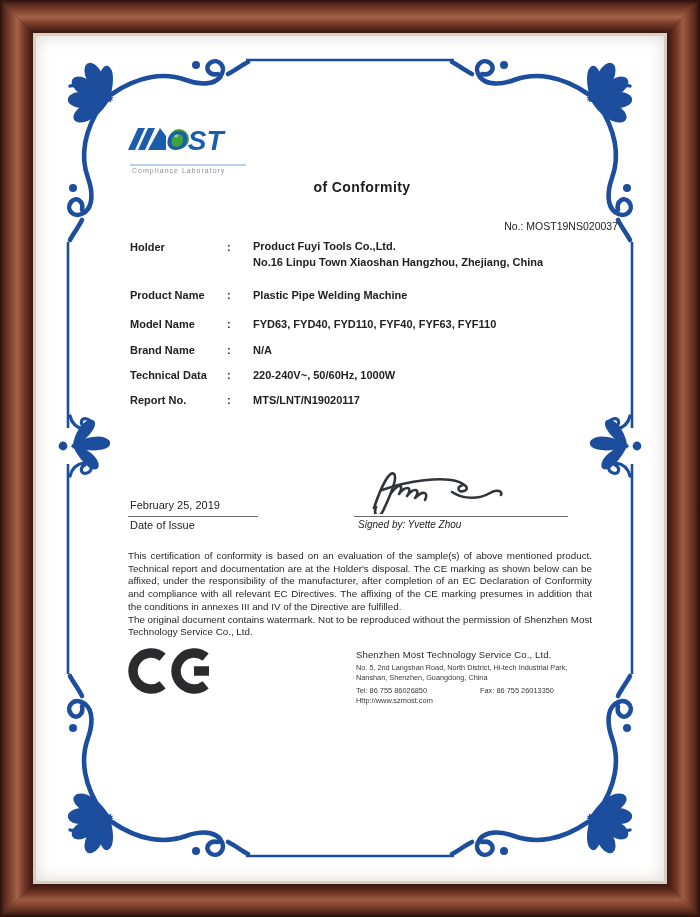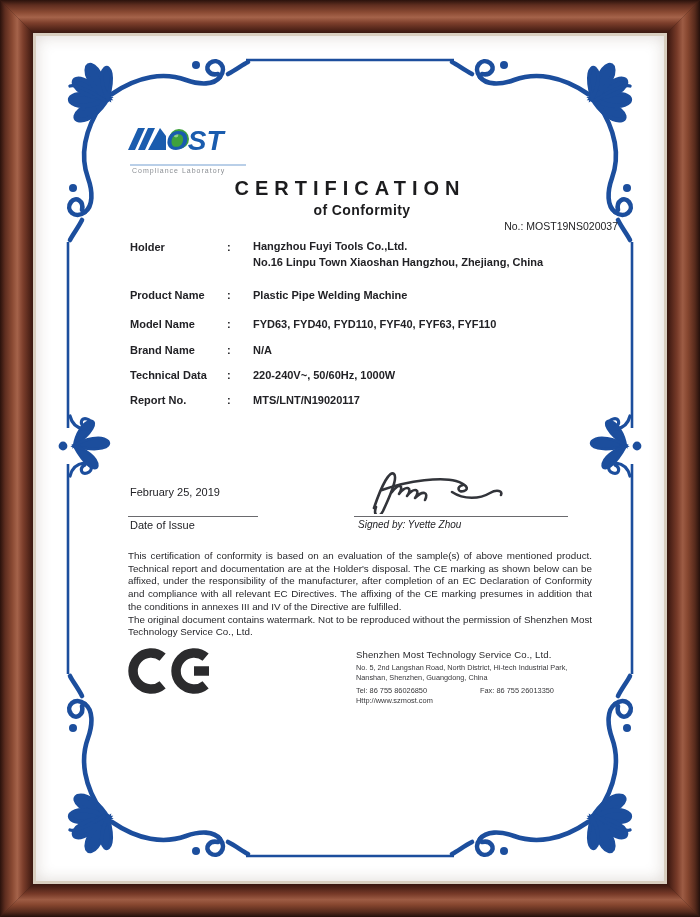--- a/index.html
+++ b/index.html
@@ -41,21 +41,21 @@
   .cert-no{right:46px;top:184px;font-size:10.5px;color:#232325;}
   .frow{left:94px;right:40px;display:flex;font-size:11px;font-weight:bold;color:#222226;line-height:14px;}
   .flabel{flex:0 0 97px;}
   .fcolon{flex:0 0 26px;}
   .fvalue{flex:1;}
   .fvalue div{line-height:19px;margin-top:-3px;}
   .statement{left:94px;top:383px;width:464px;font-size:11px;line-height:14.5px;color:#232327;}
   .standards{left:94px;top:419px;font-size:11px;font-weight:bold;color:#222226;}
   .sig-svg{left:316px;top:426px;}
   .uline{border-top:1.2px solid #6a6a6e;height:0;}
-  .date-text{left:94px;top:450px;font-size:11px;color:#232327;}
+  .date-text{left:94px;top:463px;font-size:11px;color:#232327;}
   .date-line{left:92px;top:480px;width:130px;}
   .date-label{left:94px;top:483px;font-size:11px;color:#232327;}
   .sig-line{left:318px;top:480px;width:214px;}
   .sig-label{left:322px;top:483px;font-size:10px;color:#232327;font-style:italic;}
   .fineprint{left:92px;top:514px;width:464px;font-size:9.8px;line-height:12.7px;color:#28282c;text-align:justify;}
   .fineprint p{margin:0;}
   .ce{left:92px;top:608px;}
   .issuer{left:320px;top:613px;width:242px;color:#2b2b2e;}
   .issuer-name{font-size:9.6px;font-weight:normal;margin-bottom:3px;letter-spacing:.1px;}
   .issuer-addr{font-size:7.3px;line-height:9.6px;color:#38383b;white-space:nowrap;}
@@ -126,31 +126,30 @@
       </g>
       <circle cx="53" cy="15" r="10" fill="#3fa23c"></circle>
       <circle cx="50" cy="11" r="2.4" fill="#8fd08a"></circle>
       <text x="40" y="26" font-family="Liberation Sans, sans-serif" font-style="italic" font-weight="bold" font-size="28" fill="#1a5cae" letter-spacing="0">OST</text>
     </svg>
     <div class="logo-bar"></div>
     <div class="logo-sub">Compliance Laboratory</div>
   </div>
 
   <div class="abs title-block">
-    <div class="title">CERTIFICATION</div>
     <div class="subtitle">of Conformity</div>
   </div>
 
   <div class="abs cert-no">No.: MOST19NS020037</div>
 
   <div class="abs frow" style="top:204px">
     <span class="flabel">Holder</span>
     <span class="fcolon">:</span>
     <span class="fvalue">
-      <div>Hangzhou Fuyi Tools Co.,Ltd.</div>
+      <div>Product Fuyi Tools Co.,Ltd.</div>
       <div>No.16 Linpu Town Xiaoshan Hangzhou, Zhejiang, China</div>
     </span>
   </div>
   <div class="abs frow" style="top:252px">
     <span class="flabel">Product Name</span>
     <span class="fcolon">:</span>
     <span class="fvalue">Plastic Pipe Welding Machine</span>
   </div>
   <div class="abs frow" style="top:281px">
     <span class="flabel">Model Name</span>

